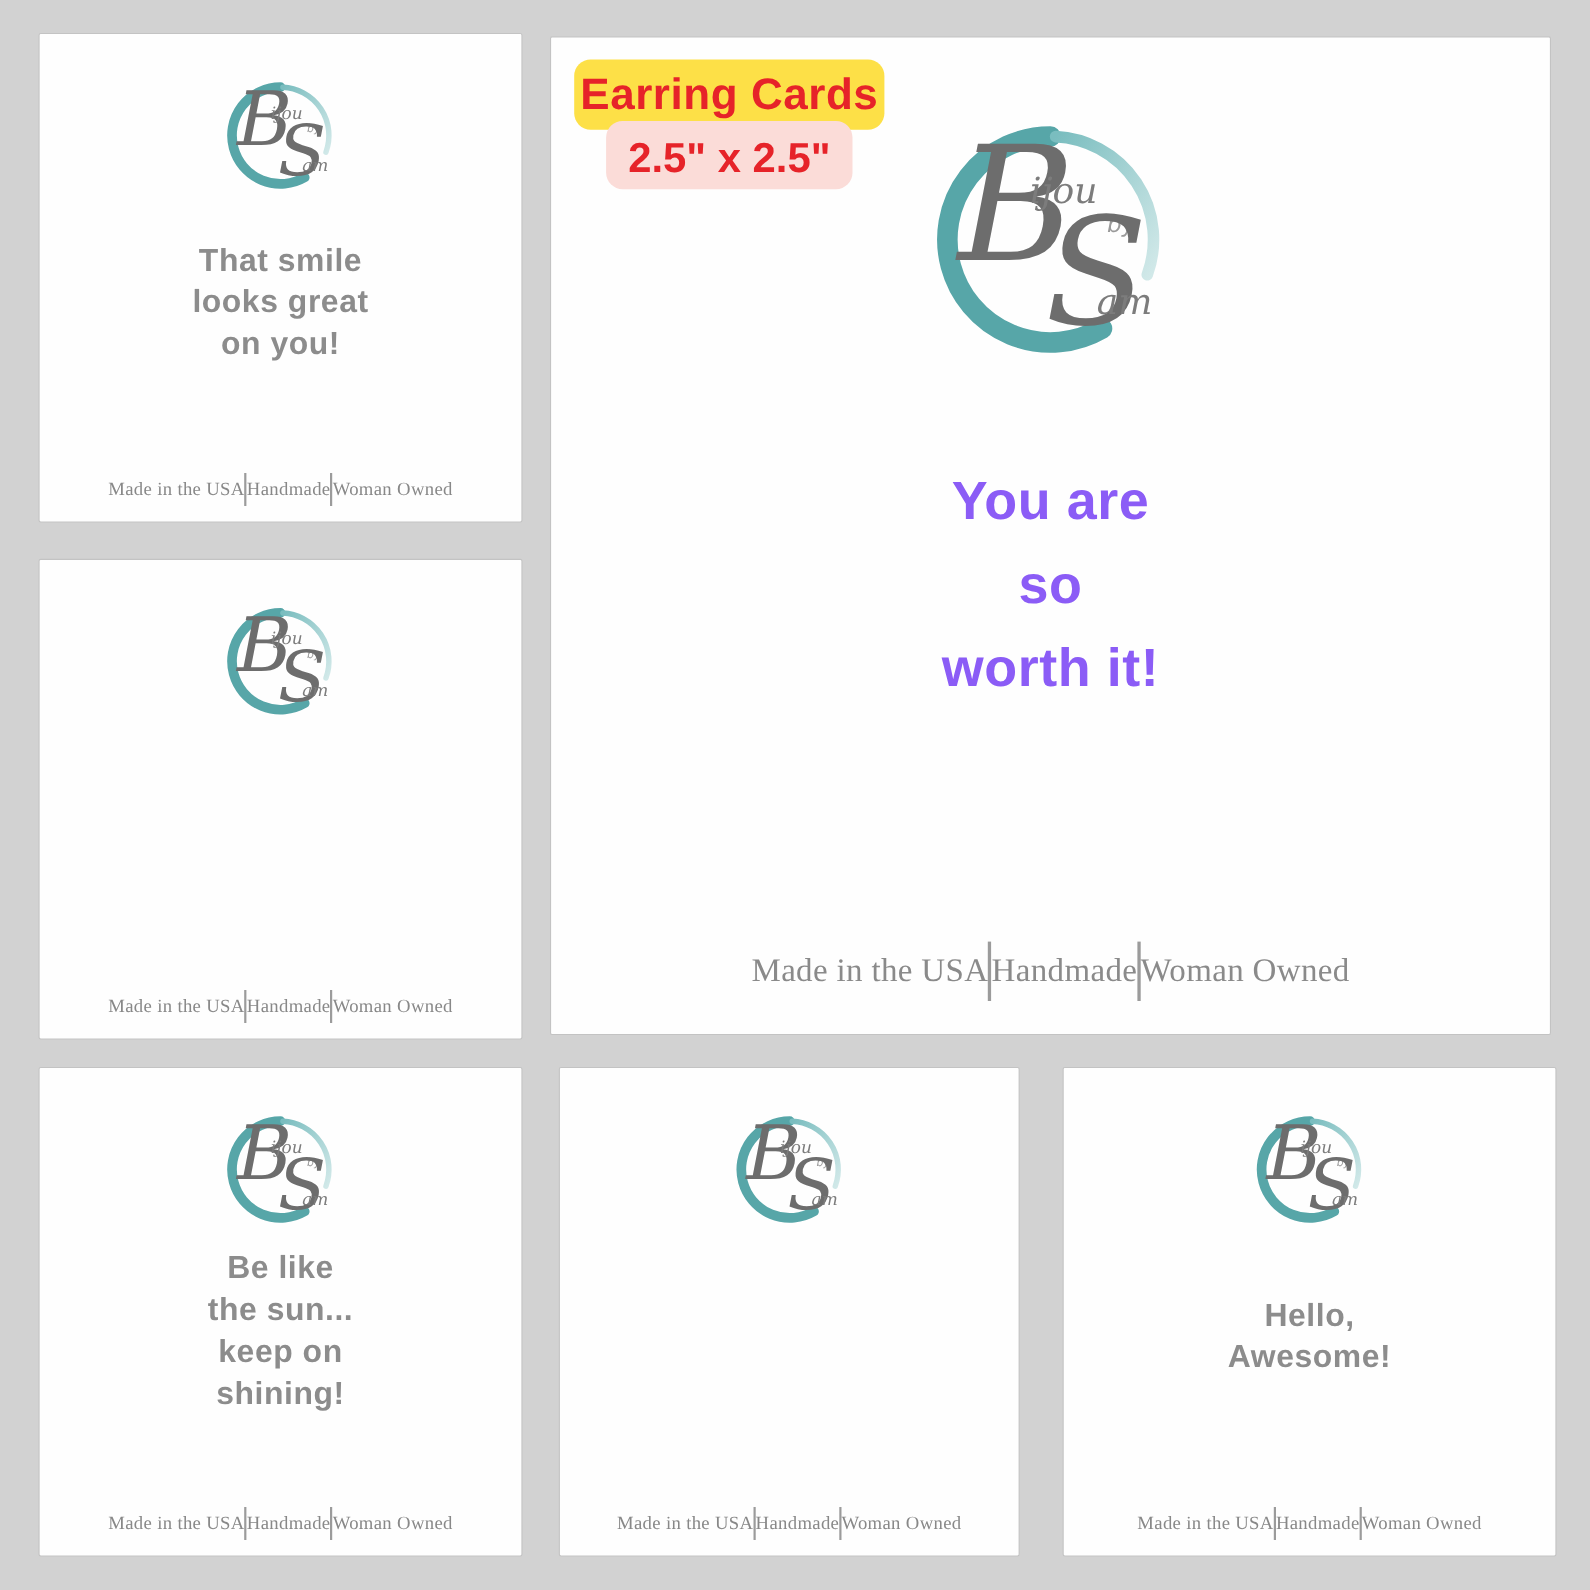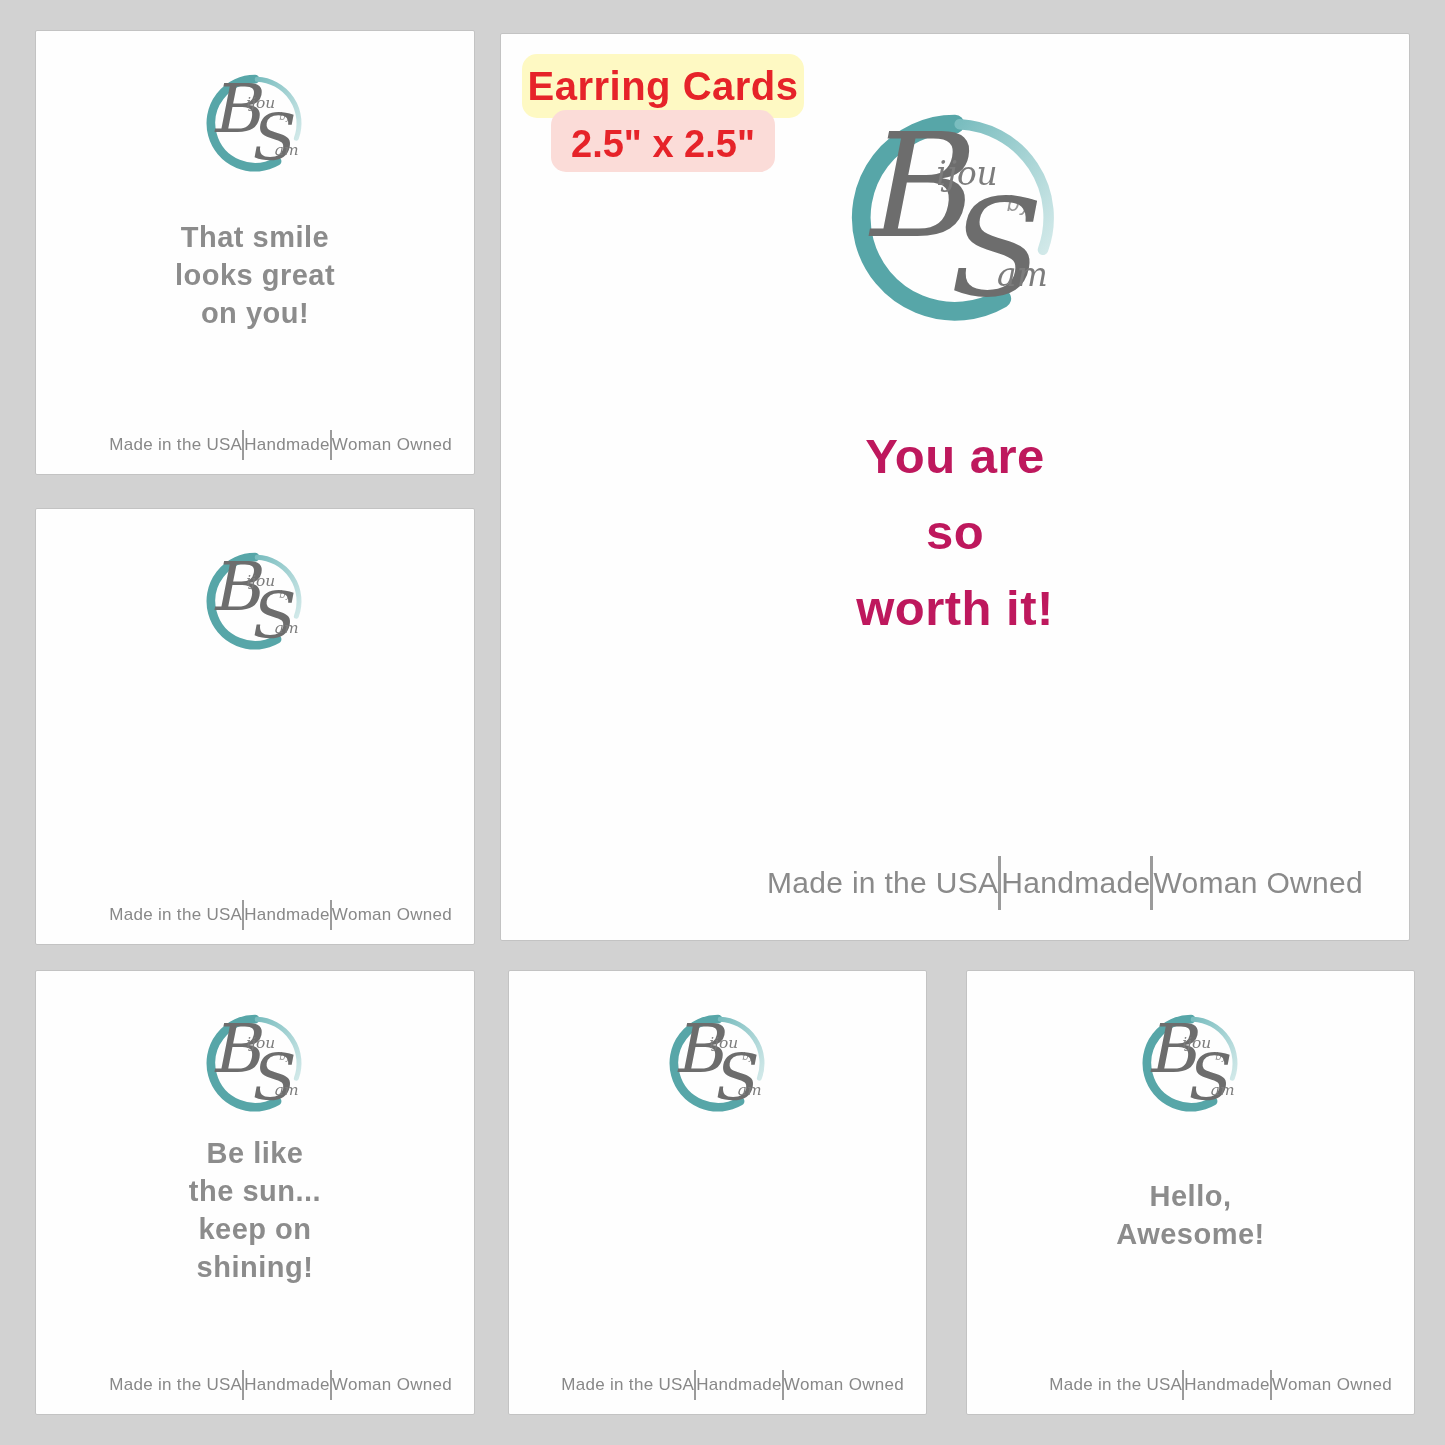--- a/index.html
+++ b/index.html
@@ -42,33 +42,34 @@
     top: 55%;
     transform: translateY(-50%);
     text-align: center;
     white-space: pre-line;
     color: #8c8c8c;
     font-size: 29px;
     line-height: 38px;
     letter-spacing: 0.5px;
     font-weight: bold;
   }
-  .card-large .message { font-size: 49px; line-height: 76px; color: #be185d; }
+  .card-large .message { font-size: 49px; line-height: 76px; color: #8b5cf6; }
   
   .footer {
     position: absolute;
     left: 0; right: 0;
     bottom: 14px;
     display: flex;
     align-items: center;
-    justify-content: flex-end;
+    justify-content: center;
     padding: 0 22px;
     color: #888888;
     font-size: 17px;
     letter-spacing: 0.3px;
+    font-family: Liberation Serif, serif;
   }
   .footer .sep { width: 2px; height: 30px; background: #9b9b9b; }
   .card-large .footer {
     bottom: 30px;
     padding: 0 46px;
     font-size: 30px;
     color: #8a8a8a;
   }
   .card-large .footer .sep { width: 3px; height: 54px; }
   
@@ -76,21 +77,21 @@
     position: absolute;
     left: 21px;
     top: 20px;
     color: #e62329;
     font-weight: bold;
     text-align: center;
   }
   .badge-line1 {
     width: 282px;
     height: 64px;
-    background: #fef9c3;
+    background: #fde047;
     border-radius: 15px;
     display: flex;
     align-items: center;
     justify-content: center;
     font-size: 40px;
     letter-spacing: 0.5px;
   }
   .badge-line2 {
     width: 224px;
     height: 62px;

